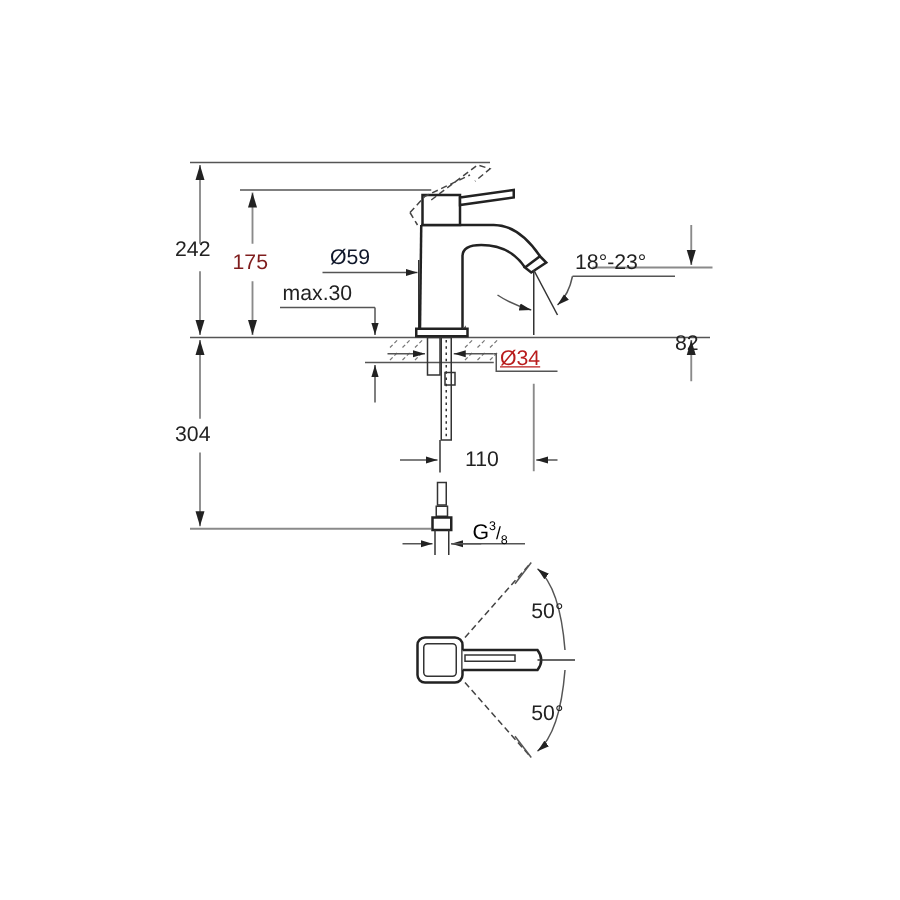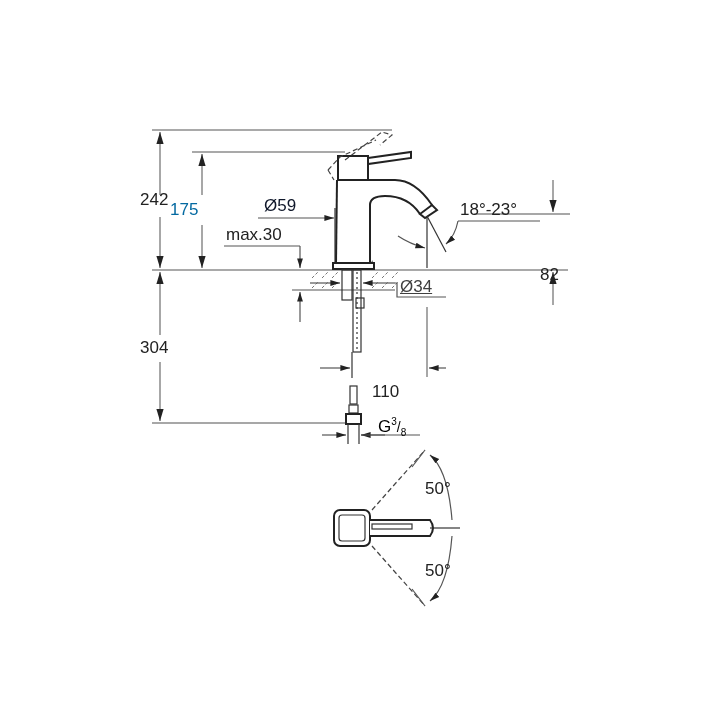--- a/index.html
+++ b/index.html
@@ -133,25 +133,25 @@
     <line class="dash" x1="372" y1="510" x2="425" y2="450"></line>
     <line class="dash" x1="372" y1="546" x2="425" y2="606"></line>
     <line class="dim" x1="425" y1="450" x2="412" y2="467"></line>
     <line class="dim" x1="425" y1="606" x2="412" y2="589"></line>
     <path class="dim" d="M430,455 Q448,470 452,520" marker-start="url(#arr)"></path>
     <path class="dim" d="M452,536 Q448,586 430,601" marker-end="url(#arr)"></path>
   </g>
 </svg>
 
 <div style="position:absolute;left:140px;top:190px;font:17px 'Liberation Sans',sans-serif;color:#222;">242</div>
-<div style="position:absolute;left:170px;top:200px;font:17px 'Liberation Sans',sans-serif;color:#0369a1;">175</div>
+<div style="position:absolute;left:186px;top:200px;font:17px 'Liberation Sans',sans-serif;color:#7f1d1d;">175</div>
 <div style="position:absolute;left:140px;top:338px;font:17px 'Liberation Sans',sans-serif;color:#222;">304</div>
 <div style="position:absolute;left:264px;top:196px;font:17px 'Liberation Sans',sans-serif;color:#0f172a;">Ø59</div>
 <div style="position:absolute;left:226px;top:225px;font:17px 'Liberation Sans',sans-serif;color:#222;">max.30</div>
 <div style="position:absolute;left:460px;top:200px;font:17px 'Liberation Sans',sans-serif;color:#222;">18°-23°</div>
 <div style="position:absolute;left:540px;top:234px;font:17px 'Liberation Sans',sans-serif;color:#222;margin-top:31px;">82</div>
-<div style="position:absolute;left:400px;top:277px;font:17px 'Liberation Sans',sans-serif;color:#404040;text-decoration:underline;">Ø34</div>
-<div style="position:absolute;left:372px;top:358px;font:17px 'Liberation Sans',sans-serif;color:#222;margin-top:24px;">110</div>
+<div style="position:absolute;left:400px;top:277px;font:17px 'Liberation Sans',sans-serif;color:#b91c1c;text-decoration:underline;">Ø34</div>
+<div style="position:absolute;left:372px;top:358px;font:17px 'Liberation Sans',sans-serif;color:#222;">110</div>
 <div style="position:absolute;left:378px;top:416px;font:17px 'Liberation Sans',sans-serif;color:#000000;">
   <span>G</span><sup style="font-size:10px;">3</sup><span style="font-size:14px;">/</span><sub style="font-size:10px;">8</sub>
 </div>
 <div style="position:absolute;left:425px;top:479px;font:17px 'Liberation Sans',sans-serif;color:#222;">50°</div>
 <div style="position:absolute;left:425px;top:561px;font:17px 'Liberation Sans',sans-serif;color:#222;">50°</div>
 
 </body></html>

